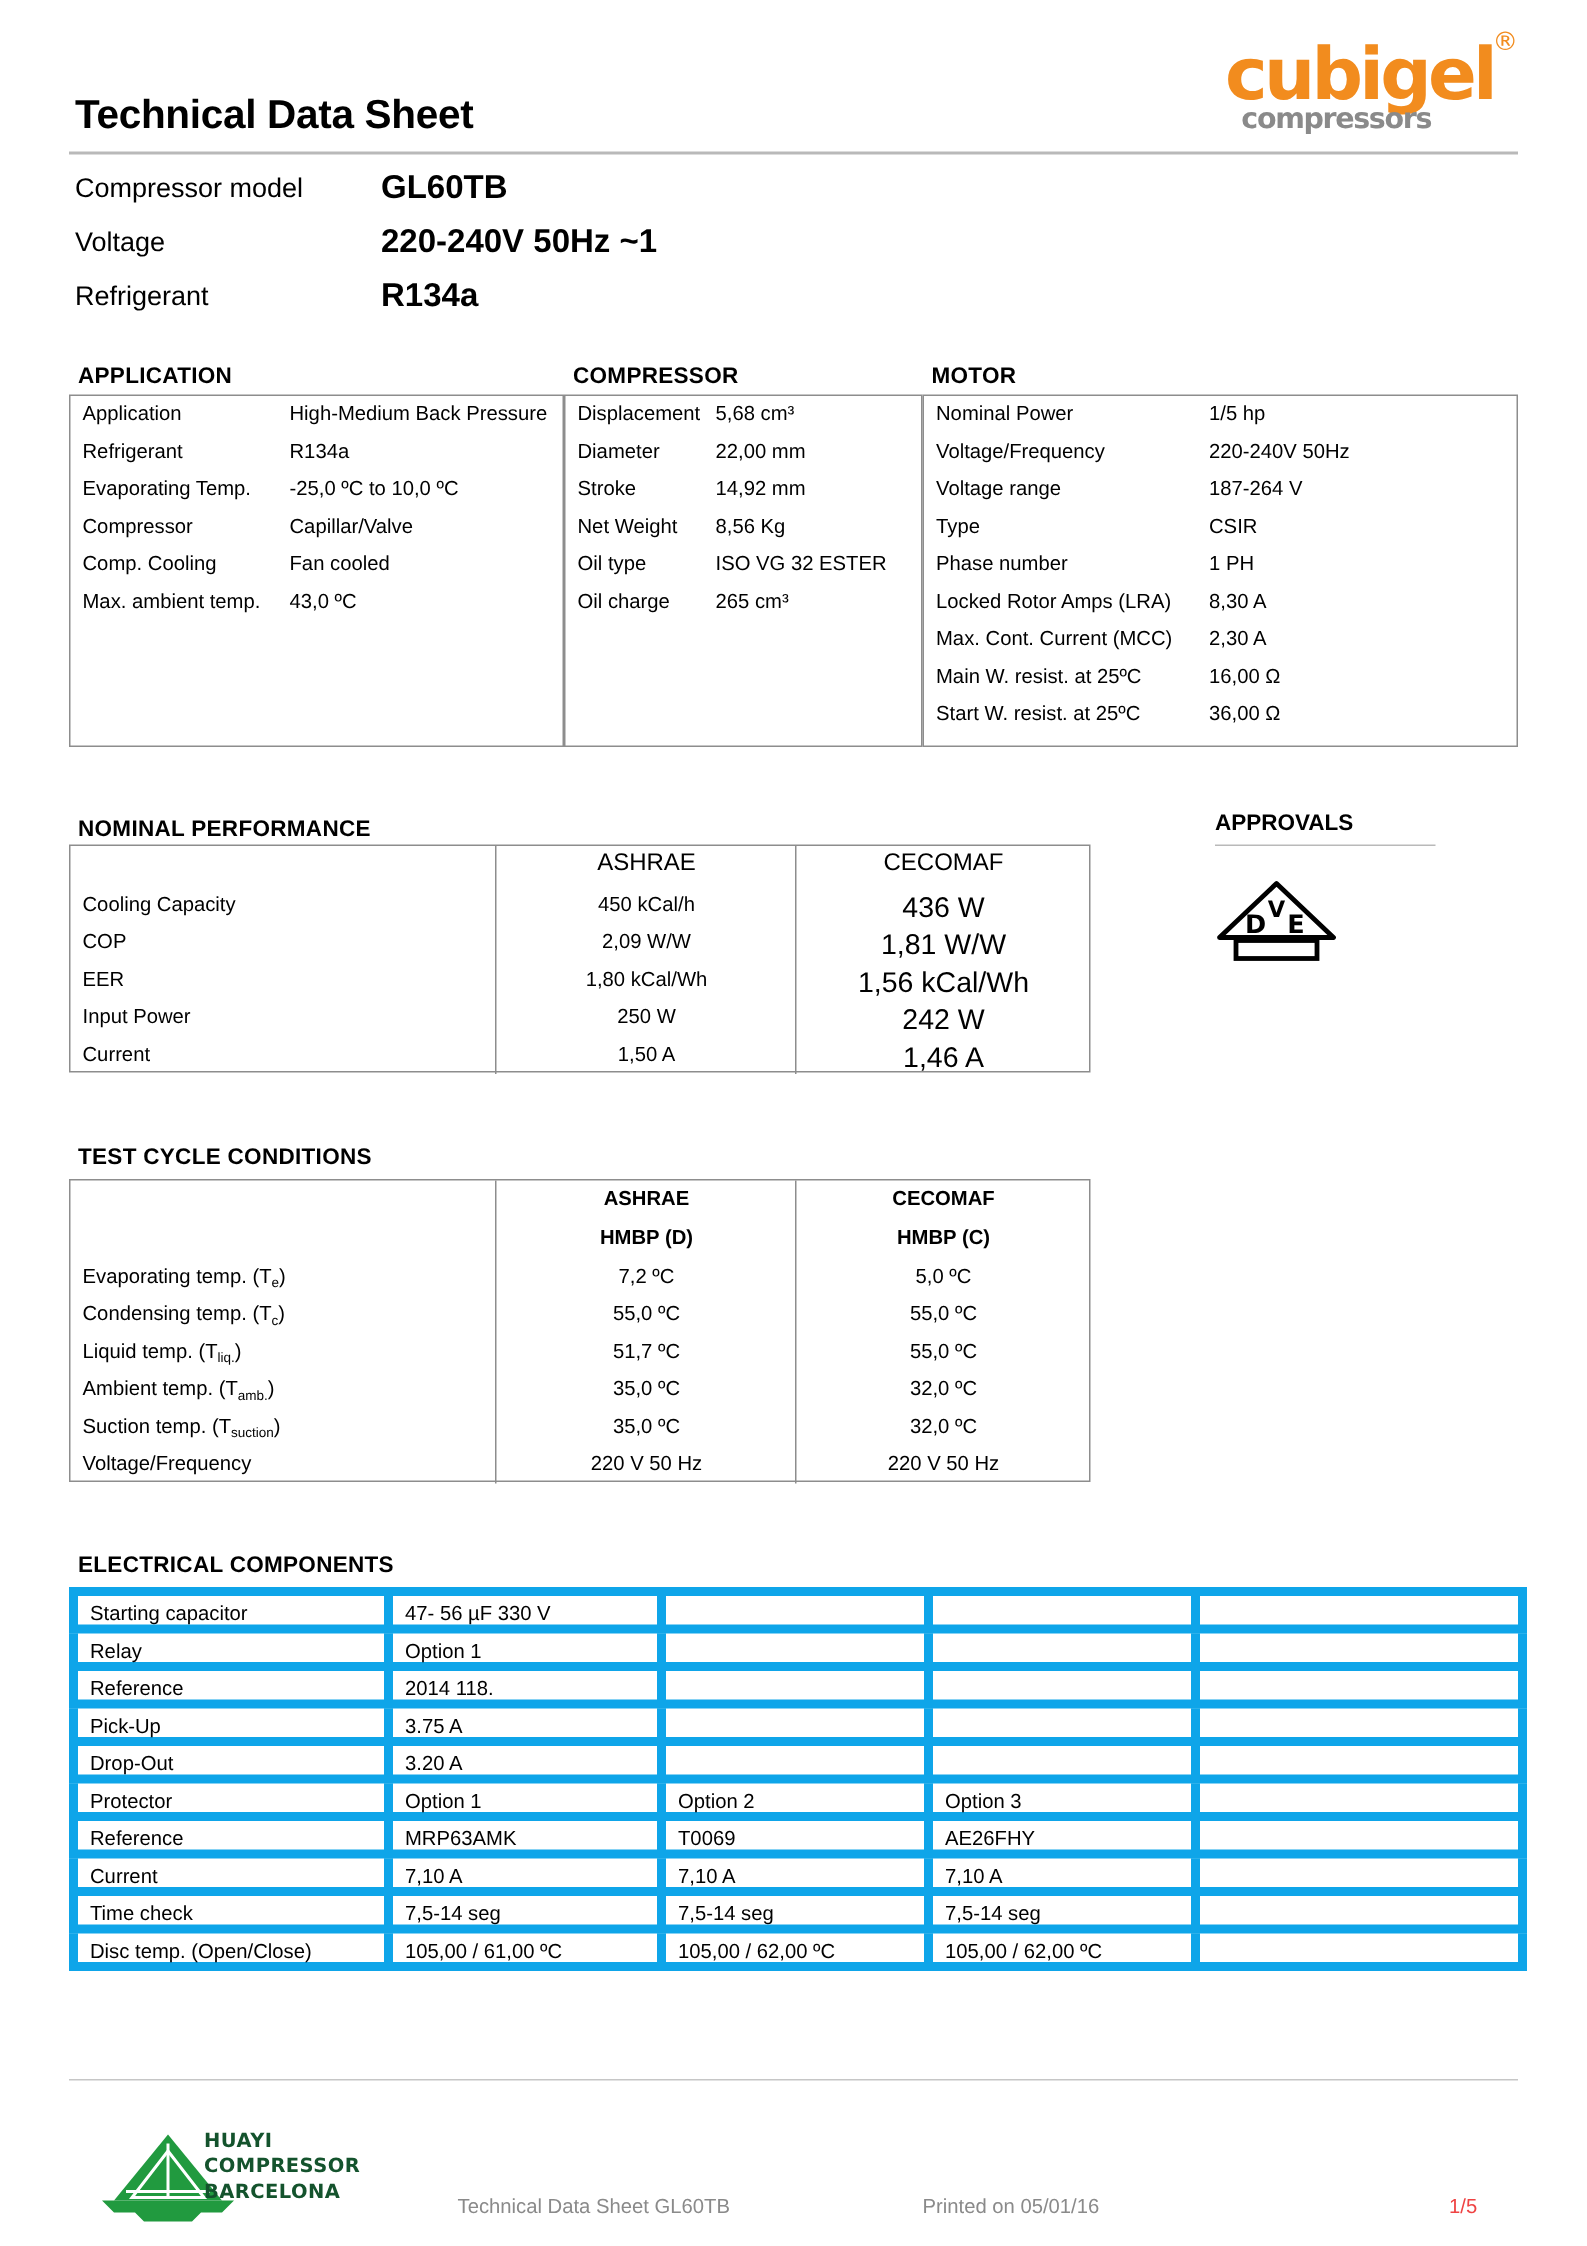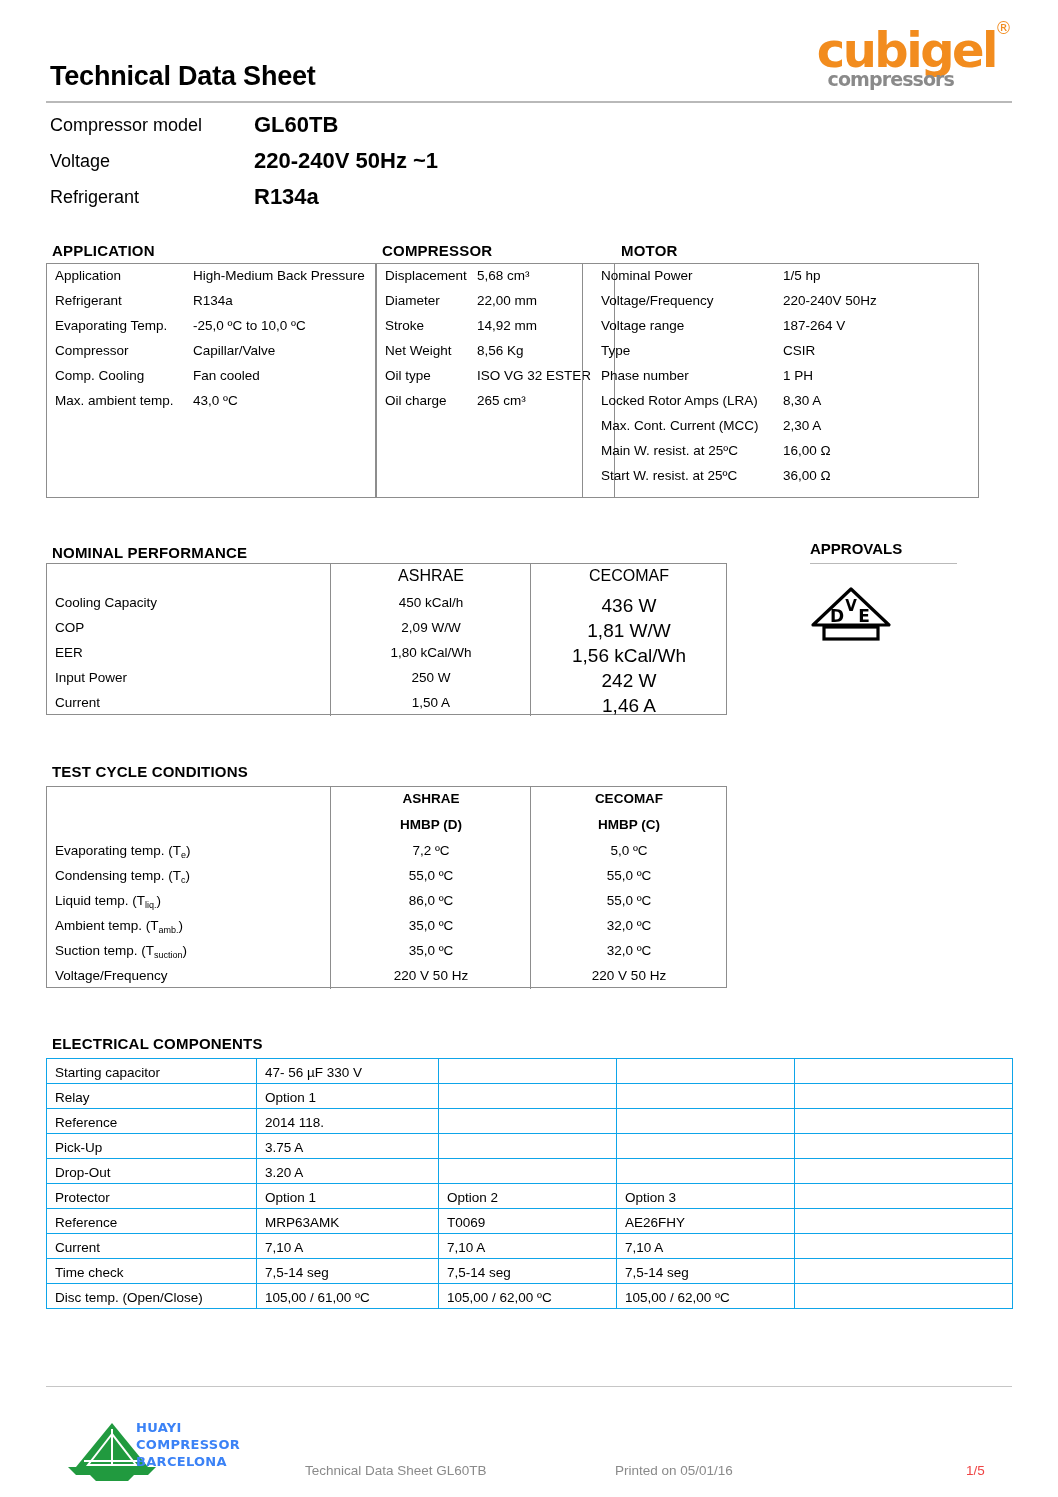--- a/index.html
+++ b/index.html
@@ -46,21 +46,21 @@
   .model-lbl { position:absolute; left:4px; top:3px; font-size:18px; }
   .model-val { position:absolute; left:208px; top:0px; font-size:22px; font-weight:bold; }
 
   
   .sec-hd { position:absolute; font-size:15px; font-weight:bold; letter-spacing:0.2px; }
 
   .spec-wrap { position:absolute; left:46px; top:263px; width:966px; height:235px; }
   .spec-col { position:absolute; top:0; height:235px; border:1px solid #8d8d8d; }
   .spec-col.c1 { left:0px;   width:330px; }
   .spec-col.c2 { left:330px; width:239px; }
-  .spec-col.c3 { left:536px; width:397px;padding-left:10px; }
+  .spec-col.c3 { left:569px; width:397px; }
   .spec-row { position:relative; height:25px; }
   .spec-k { position:absolute; left:8px; top:4px; font-size:13.5px; white-space:nowrap; }
   .spec-v { position:absolute; top:4px; font-size:13.5px; white-space:nowrap; }
   .c1 .spec-v { left:146px; }
   .c2 .spec-v { left:100px; }
   .c3 .spec-v { left:190px; }
 
   
   .np-wrap { position:absolute; left:46px; top:563px; width:681px; height:152px;
              border:1px solid #8d8d8d; }
@@ -86,34 +86,34 @@
   .tc-k { position:absolute; left:8px; top:4px; font-size:13.5px; white-space:nowrap; }
   .tc-a { position:absolute; left:284px; top:4px; width:200px; text-align:center; font-size:13.5px; }
   .tc-c { position:absolute; left:484px; top:4px; width:196px; text-align:center; font-size:13.5px; }
   .tc-hdrow .tc-a, .tc-hdrow .tc-c { top:4px; font-size:13.5px; font-weight:bold; }
   sub { font-size:9px; vertical-align:baseline; position:relative; top:3px; }
 
   
   .ec-wrap { position:absolute; left:46px; top:1058px; width:966px; }
   table.ec { border-collapse:collapse; width:966px; table-layout:fixed; }
   table.ec td {
-    border:1px solid #0ea5e9;
+    border:6px solid #0ea5e9;
     font-size:13.5px; height:25px; padding:3px 0 0 8px;
     vertical-align:middle; white-space:nowrap;
   }
   td.indent { padding-left:32px; }
   td.nb-top { border-top:none; }
   td.nb-bot { border-bottom:none; }
   td.nb-tb  { border-top:none; border-bottom:none; }
 
   
   .hr-bot { position:absolute; left:46px; top:1386px; width:966px; height:1px; background:#c6c6c6; }
   .huayi { position:absolute; left:62px; top:1421px; width:100px; height:62px; }
   .huayi-txt { position:absolute; left:136px; top:1419px; font-size:13px; font-weight:bold;
-               color:#3b82f6; line-height:17px; letter-spacing:0.3px;
+               color:#14532d; line-height:17px; letter-spacing:0.3px;
                font-family:"DejaVu Sans", sans-serif; }
   .f-doc  { position:absolute; left:305px; top:1463px; font-size:13.5px; color:#8a8a8a; }
   .f-date { position:absolute; left:615px; top:1463px; font-size:13.5px; color:#8a8a8a; }
   .f-page { position:absolute; left:966px; top:1463px; font-size:13.5px; color:#ef4444; }
 </style>
 </head>
 <body>
 
 <div class="page">
 
@@ -306,21 +306,21 @@
           <span class="tc-a">7,2 ºC</span>
           <span class="tc-c">5,0 ºC</span>
         </div>
         <div class="tc-row">
           <span class="tc-k">Condensing temp. (T<sub>c</sub>)</span>
           <span class="tc-a">55,0 ºC</span>
           <span class="tc-c">55,0 ºC</span>
         </div>
         <div class="tc-row">
           <span class="tc-k">Liquid temp. (T<sub>liq.</sub>)</span>
-          <span class="tc-a">86,0 ºC</span>
+          <span class="tc-a">51,7 ºC</span>
           <span class="tc-c">55,0 ºC</span>
         </div>
         <div class="tc-row">
           <span class="tc-k">Ambient temp. (T<sub>amb.</sub>)</span>
           <span class="tc-a">35,0 ºC</span>
           <span class="tc-c">32,0 ºC</span>
         </div>
         <div class="tc-row">
           <span class="tc-k">Suction temp. (T<sub>suction</sub>)</span>
           <span class="tc-a">35,0 ºC</span>

